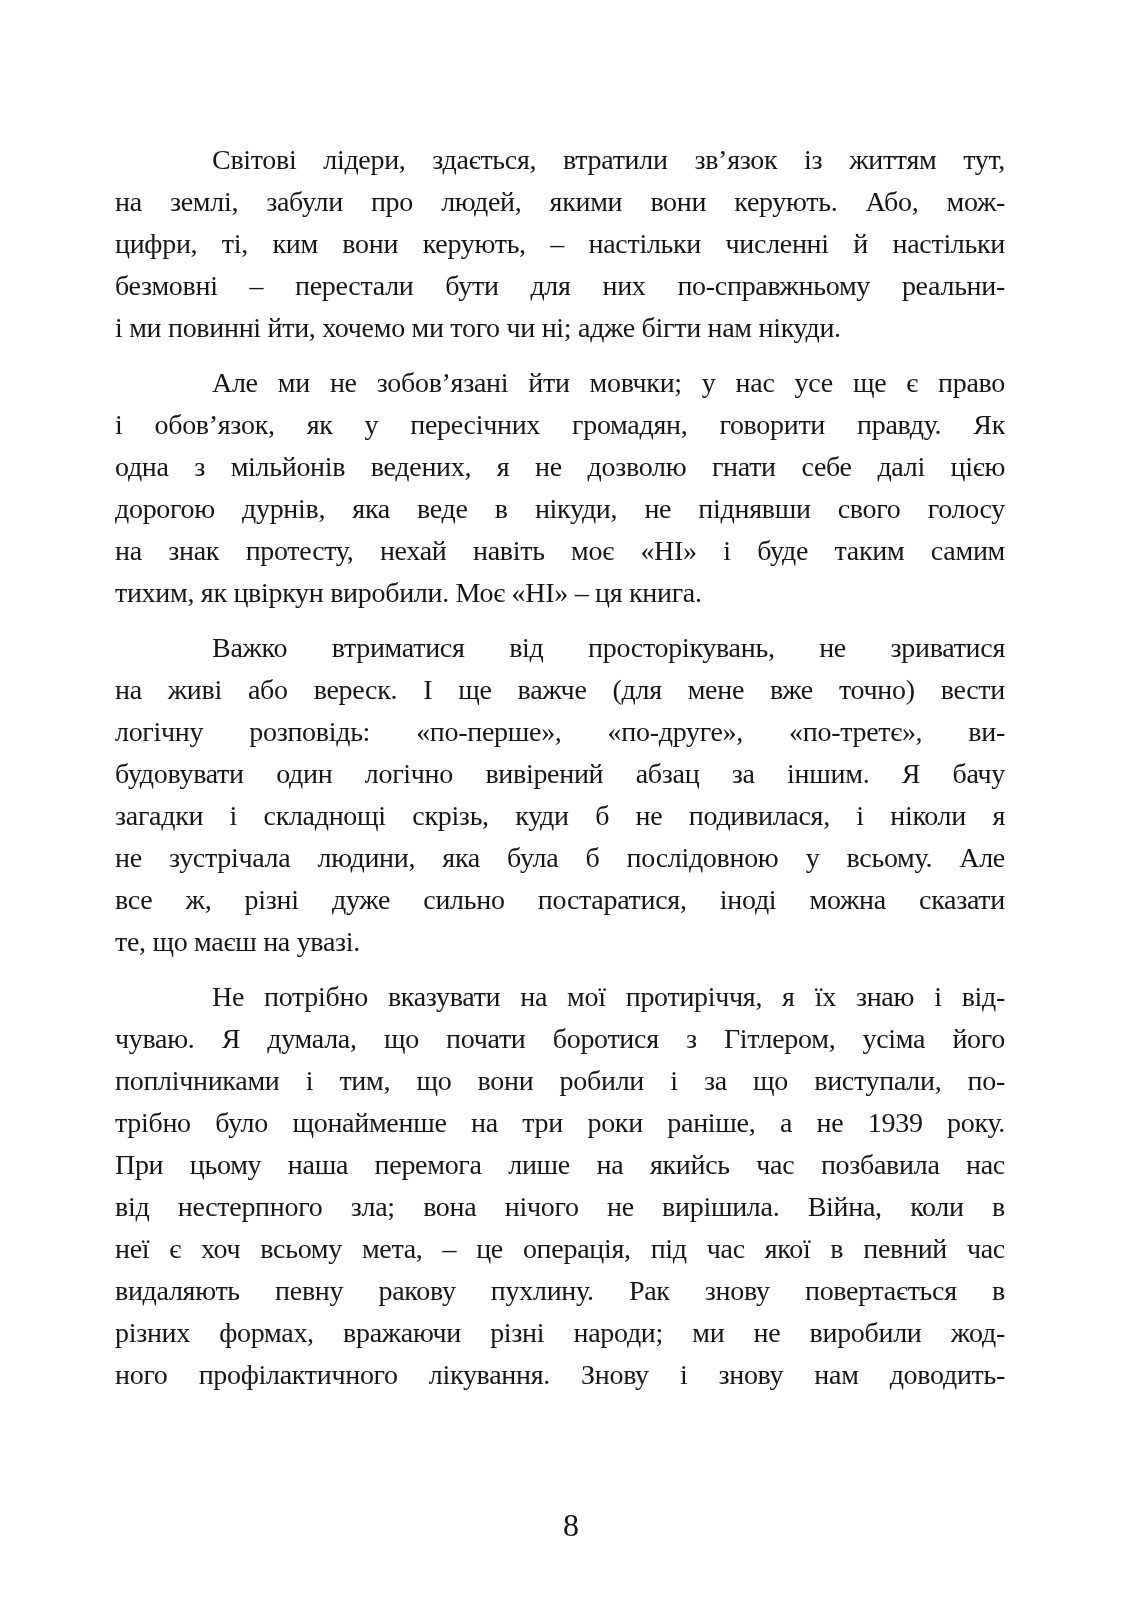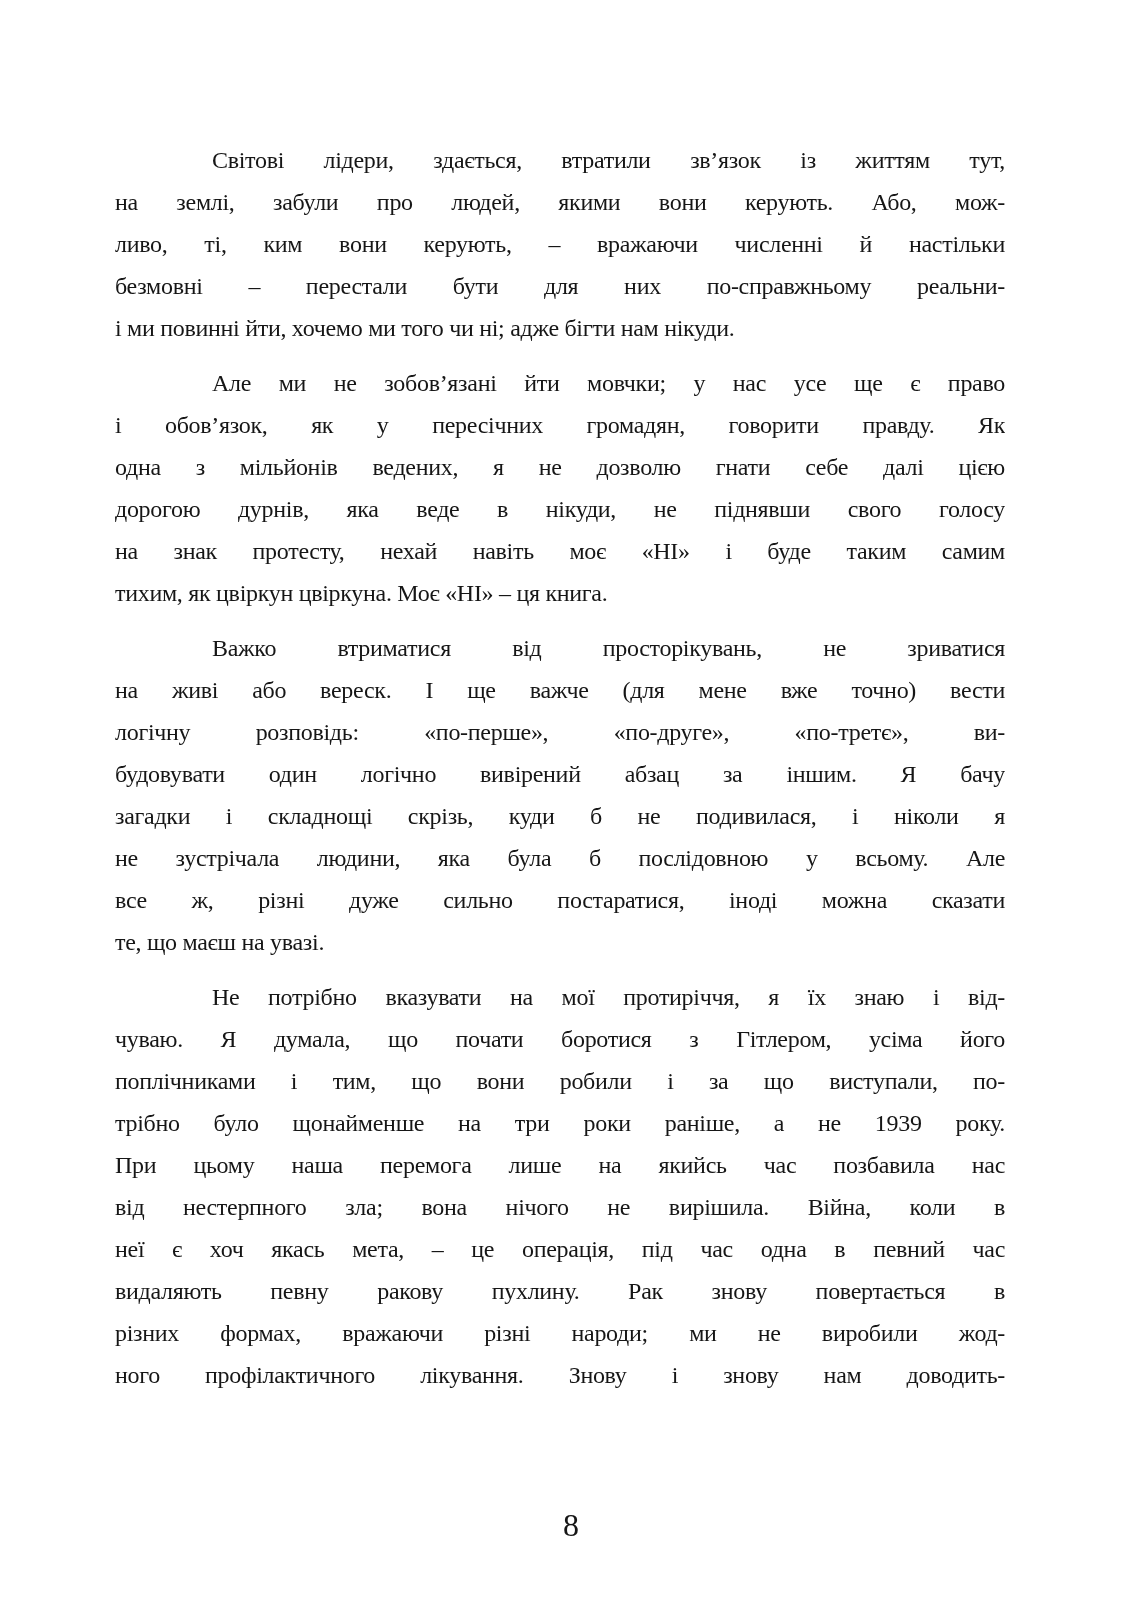--- a/index.html
+++ b/index.html
@@ -13,21 +13,21 @@
     height: 1615px;
     background: var(--bg, #ffffff);
     overflow: hidden;
   }
   .text-block {
     position: absolute;
     left: 115px;
     top: 139px;
     width: 890px;
     font-family: "Liberation Serif", "DejaVu Serif", serif;
-    font-size: 24px;
+    font-size: 28px;
     line-height: 42px;
     letter-spacing: -0.3px;
     color: var(--fg, #161616);
   }
   .paragraph {
     margin: 0 0 13px 0;
   }
   .paragraph:last-child {
     margin-bottom: 8px;
   }
@@ -56,49 +56,49 @@
   }
 </style>
 </head>
 <body>
 
 <div class="page">
   <div class="text-block" id="text-block">
       <div class="paragraph">
         <div class="line first">Світові лідери, здається, втратили зв’язок із життям тут,</div>
         <div class="line">на землі, забули про людей, якими вони керують. Або, мож-</div>
-        <div class="line">ливо, ті, ким вони керують, – вражаючи численні й настільки</div>
+        <div class="line">цифри, ті, ким вони керують, – настільки численні й настільки</div>
         <div class="line">безмовні – перестали бути для них по-справжньому реальни-</div>
         <div class="line endpara">і ми повинні йти, хочемо ми того чи ні; адже бігти нам нікуди.</div>
       </div>
       <div class="paragraph">
         <div class="line first">Але ми не зобов’язані йти мовчки; у нас усе ще є право</div>
         <div class="line">і обов’язок, як у пересічних громадян, говорити правду. Як</div>
         <div class="line">одна з мільйонів ведених, я не дозволю гнати себе далі цією</div>
         <div class="line">дорогою дурнів, яка веде в нікуди, не піднявши свого голосу</div>
         <div class="line">на знак протесту, нехай навіть моє «НІ» і буде таким самим</div>
-        <div class="line endpara">тихим, як цвіркун цвіркуна. Моє «НІ» – ця книга.</div>
+        <div class="line endpara">тихим, як цвіркун виробили. Моє «НІ» – ця книга.</div>
       </div>
       <div class="paragraph">
         <div class="line first">Важко втриматися від просторікувань, не зриватися</div>
         <div class="line">на живі або вереск. І ще важче (для мене вже точно) вести</div>
         <div class="line">логічну розповідь: «по-перше», «по-друге», «по-третє», ви-</div>
         <div class="line">будовувати один логічно вивірений абзац за іншим. Я бачу</div>
         <div class="line">загадки і складнощі скрізь, куди б не подивилася, і ніколи я</div>
         <div class="line">не зустрічала людини, яка була б послідовною у всьому. Але</div>
         <div class="line">все ж, різні дуже сильно постаратися, іноді можна сказати</div>
         <div class="line endpara">те, що маєш на увазі.</div>
       </div>
       <div class="paragraph">
         <div class="line first">Не потрібно вказувати на мої протиріччя, я їх знаю і від-</div>
         <div class="line">чуваю. Я думала, що почати боротися з Гітлером, усіма його</div>
         <div class="line">поплічниками і тим, що вони робили і за що виступали, по-</div>
         <div class="line">трібно було щонайменше на три роки раніше, а не 1939 року.</div>
         <div class="line">При цьому наша перемога лише на якийсь час позбавила нас</div>
         <div class="line">від нестерпного зла; вона нічого не вирішила. Війна, коли в</div>
-        <div class="line">неї є хоч якась мета, – це операція, під час одна в певний час</div>
+        <div class="line">неї є хоч всьому мета, – це операція, під час якої в певний час</div>
         <div class="line">видаляють певну ракову пухлину. Рак знову повертається в</div>
         <div class="line">різних формах, вражаючи різні народи; ми не виробили жод-</div>
         <div class="line">ного профілактичного лікування. Знову і знову нам доводить-</div>
       </div>
     </div>
   <div class="page-number">8</div>
 </div>
 
 </body></html>

